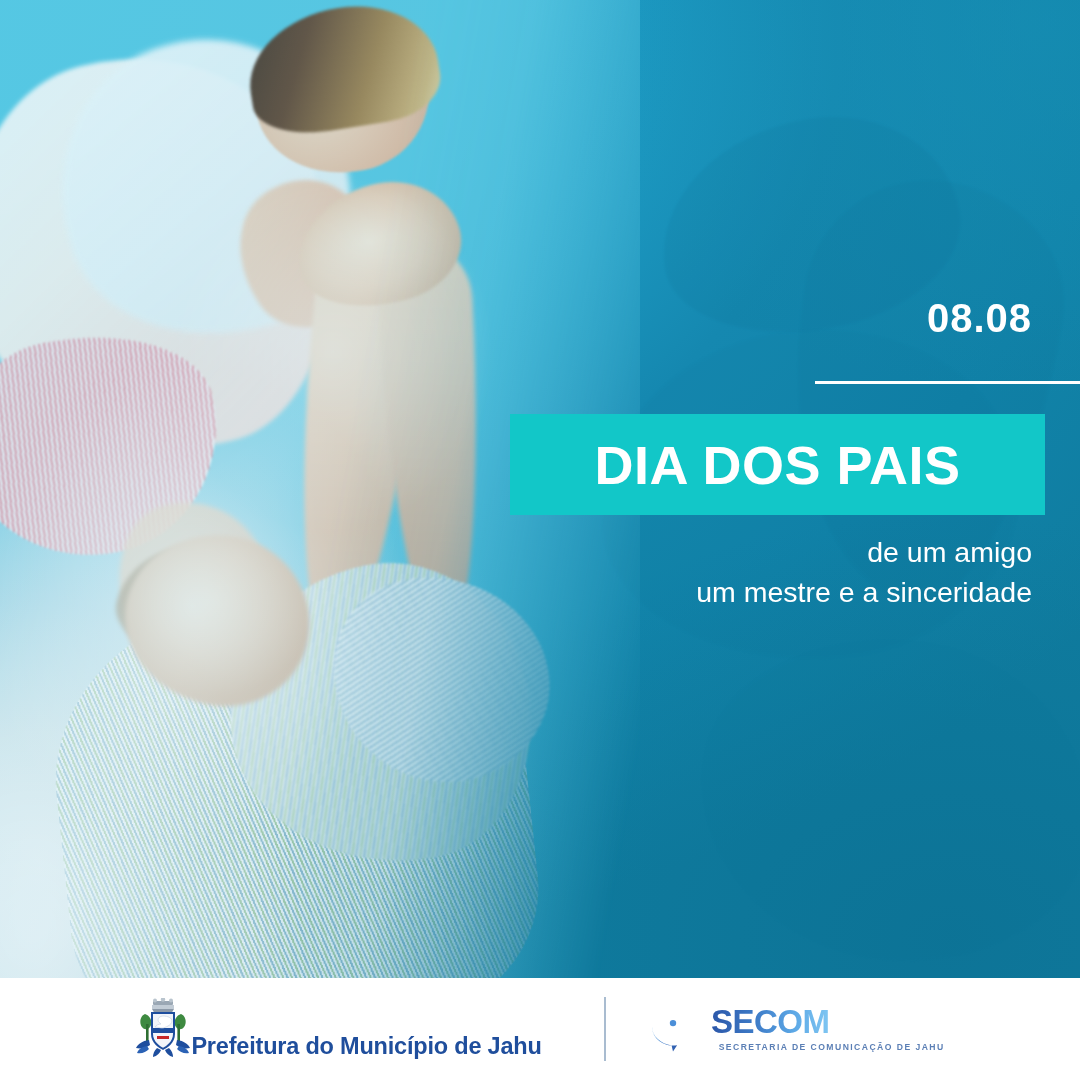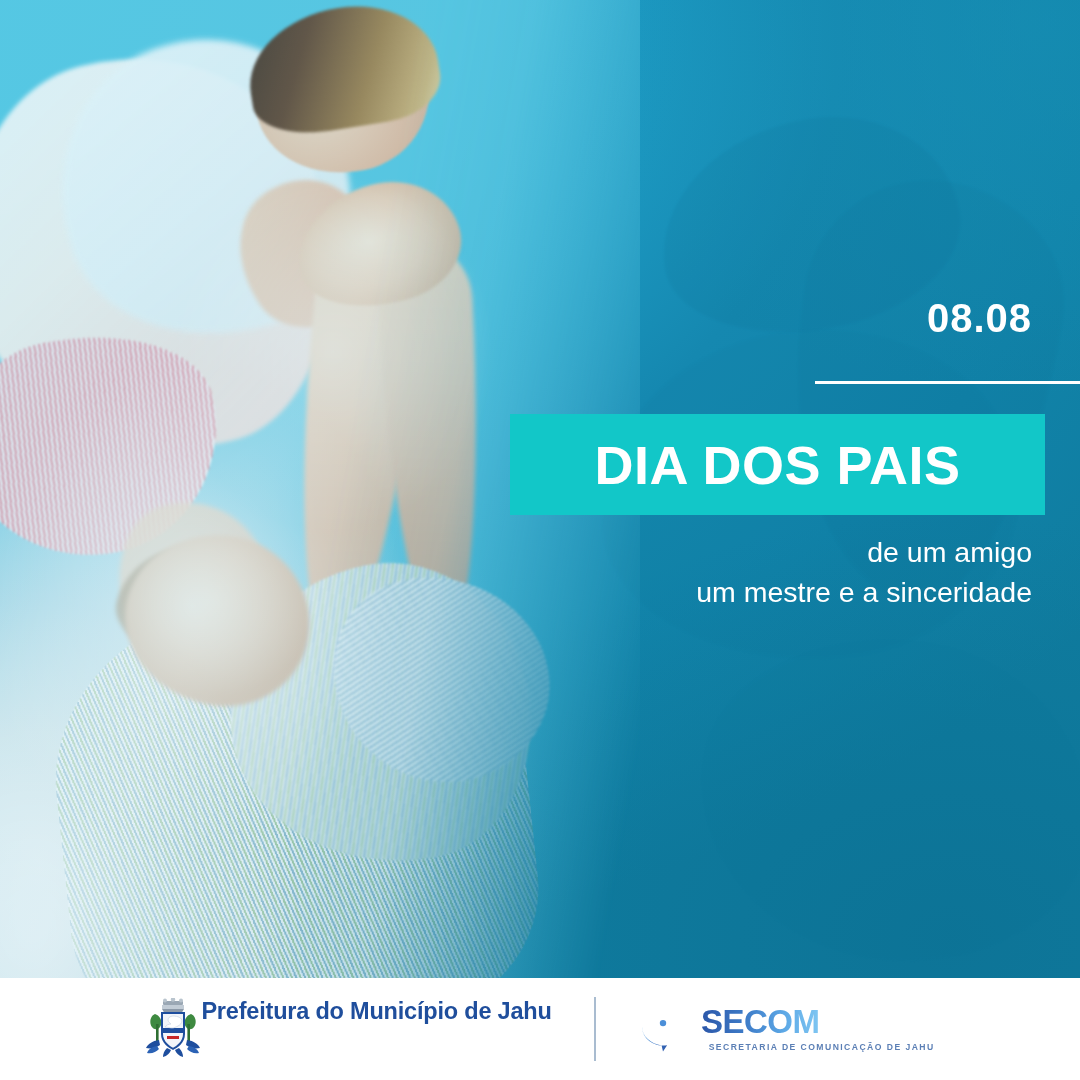--- a/index.html
+++ b/index.html
@@ -313,22 +313,22 @@
     align-items:center;
     justify-content:center;
   }
   .footer-inner {
     display:flex;
     align-items:center;
     gap:0;
   }
   .brand-prefeitura {
     display:flex;
-    align-items:flex-start;
-    padding-right:42px;
+    align-items:flex-end;
+    padding-right:62px;
   }
   .crest { width:56px; height:62px; display:block; }
   .prefeitura-text {
     font-size:23.5px;
     font-weight:bold;
     color:#1F4E9C;
     letter-spacing:-.2px;
     white-space:nowrap;
   }
   .footer-divider {

